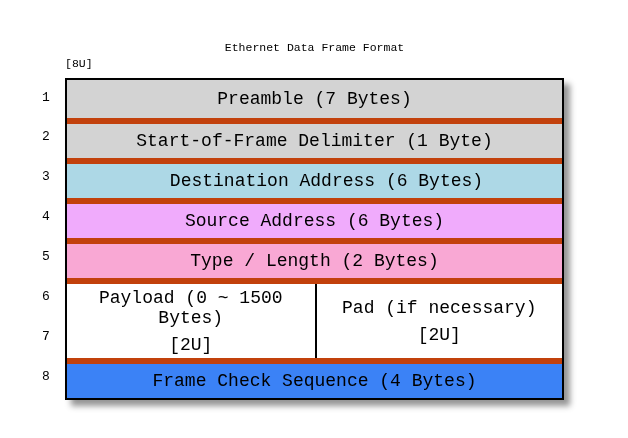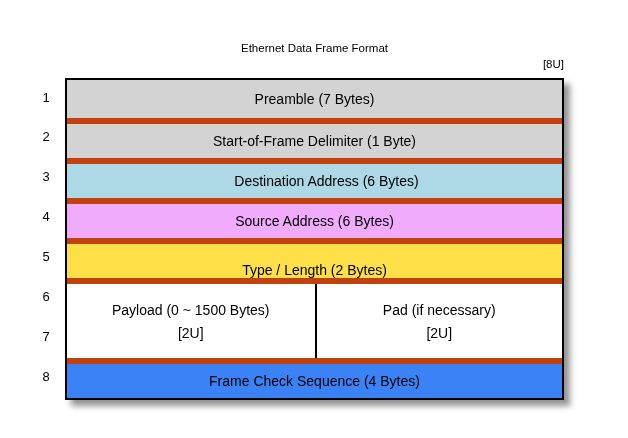--- a/index.html
+++ b/index.html
@@ -5,39 +5,39 @@
   html, body {
     margin: 0;
     padding: 0;
     background: #ffffff;
   }
   .stage {
     position: relative;
     width: 628px;
     height: 438px;
     background: #ffffff;
-    font-family: Liberation Sans, sans-serif;
+    font-family: Liberation Mono, monospace;
     color: #000000;
     overflow: hidden;
   }
   .title {
     position: absolute;
     left: 65px;
     top: 41px;
     width: 499px;
     text-align: center;
     font-size: 11.5px;
     line-height: 14px;
   }
   .subtitle {
     position: absolute;
     left: 65px;
     top: 57px;
     width: 499px;
-    text-align: right;
+    text-align: left;
     font-size: 11.5px;
     line-height: 14px;
   }
   .gutter {
     position: absolute;
     left: 34px;
     top: 78px;
     width: 24px;
   }
   .gutter .num {
@@ -69,21 +69,21 @@
   .frow:first-child {
     height: 38px;
     border-top: none;
   }
   .frow-double {
     height: 80px;
     align-items: stretch;
     justify-content: flex-start;
   }
   .cell-label {
-    font-size: 14px;
+    font-size: 18px;
     text-align: center;
   }
   .split-cell {
     box-sizing: border-box;
     width: 50%;
     display: flex;
     flex-direction: column;
     align-items: center;
     justify-content: center;
     gap: 7px;
@@ -122,21 +122,21 @@
     </div>
 
     <div class="frow" style="background: rgb(173, 216, 230); padding-left: 24px;">
       <span class="cell-label">Destination Address (6 Bytes)</span>
     </div>
 
     <div class="frow" style="background: #f0abfc;">
       <span class="cell-label">Source Address (6 Bytes)</span>
     </div>
 
-    <div class="frow" style="background: #fde047; align-items: flex-end;">
+    <div class="frow" style="background: #f9a8d4;">
       <span class="cell-label">Type / Length (2 Bytes)</span>
     </div>
 
     <div class="frow frow-double" style="background: rgb(255, 255, 255);">
       <div class="split-cell">
         <span class="cell-label">Payload (0 ~ 1500 Bytes)</span>
         <span class="cell-label">[2U]</span>
       </div>
       <div class="split-cell">
         <span class="cell-label">Pad (if necessary)</span>

